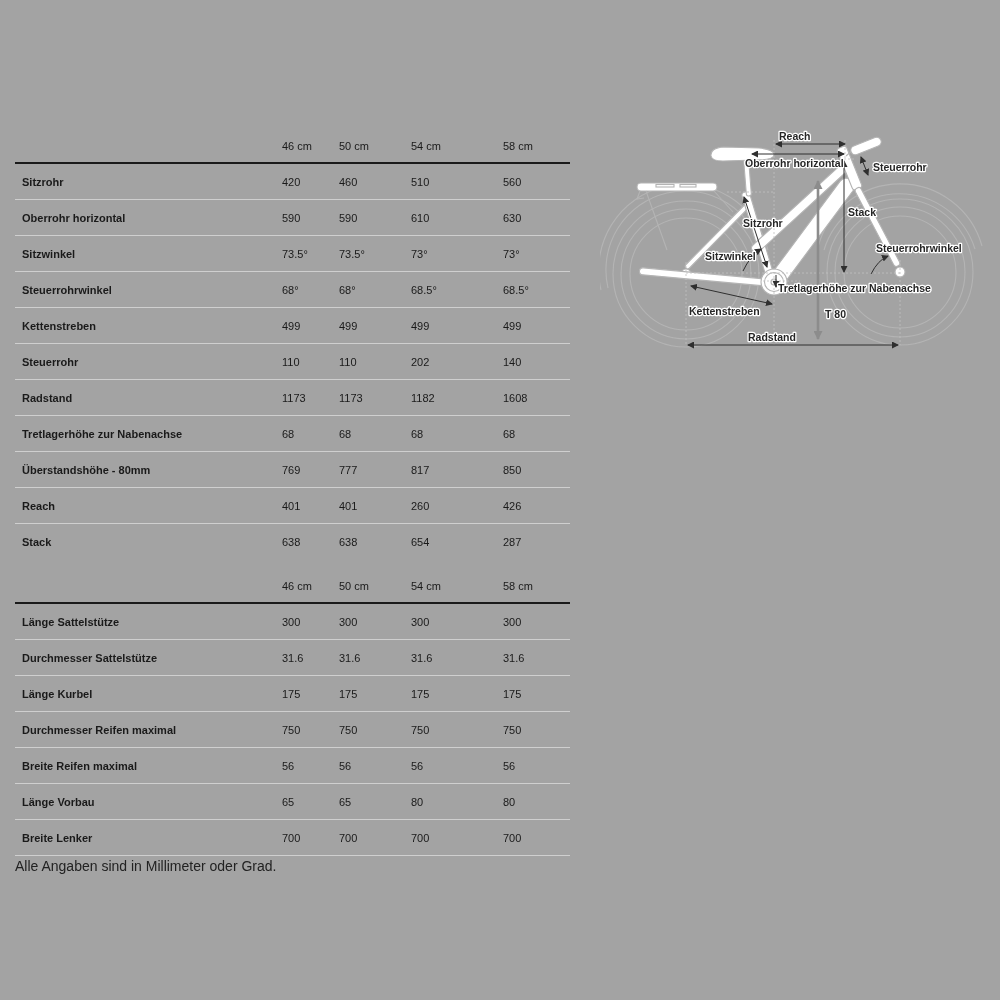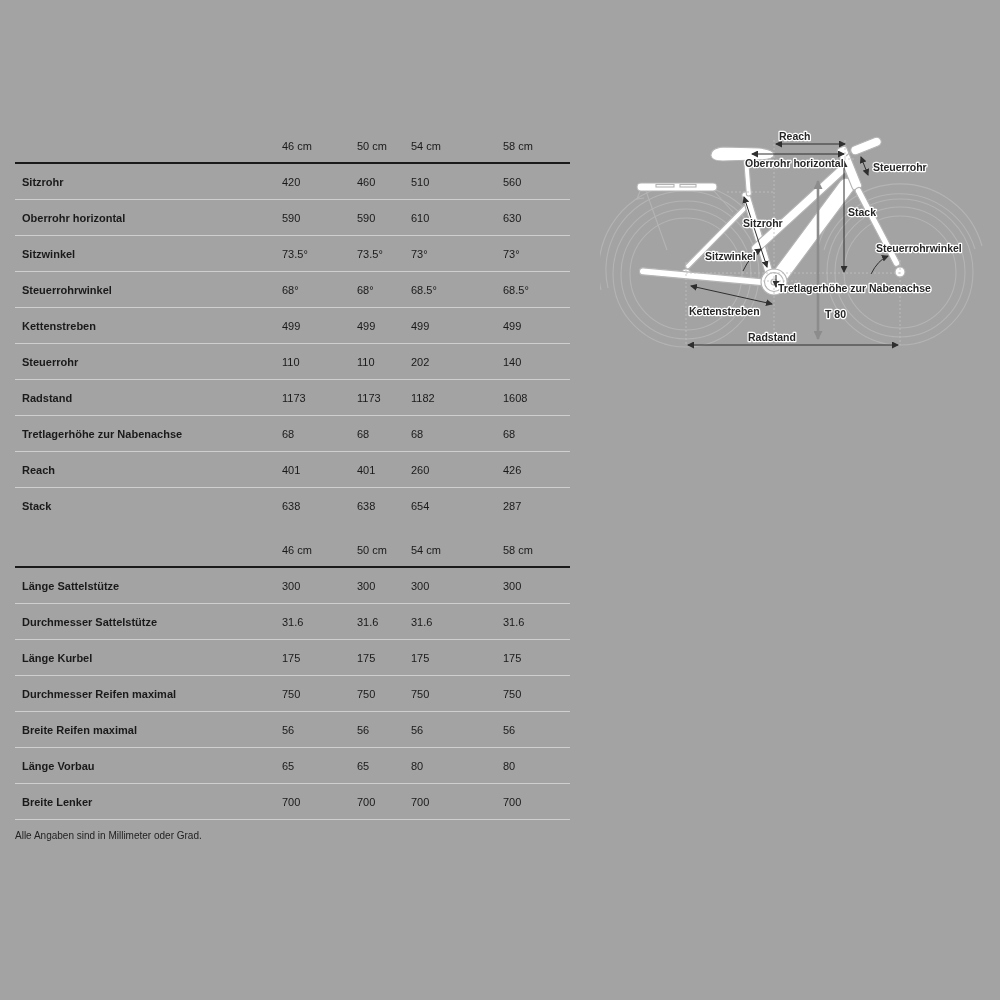--- a/index.html
+++ b/index.html
@@ -5,22 +5,22 @@
   html,body{margin:0;padding:0;background:#fff;}
   .page{position:relative;width:1000px;height:1000px;background:#a3a3a3;overflow:hidden;
         font-family:"Liberation Sans",sans-serif;color:#1a1a1a;}
   .tables{position:absolute;left:15px;top:130px;width:555px;}
   .gtable .thead{position:relative;height:32px;border-bottom:2px solid #1a1a1a;font-size:11px;}
   #gtable2 .thead{margin-top:10px;height:33px;}
   .grow{position:relative;height:35px;border-bottom:1px solid #cfcfcf;font-size:11px;}
   #gtable1 .grow:last-child{border-bottom:none;}
   .cell{position:absolute;top:50%;transform:translateY(-50%);white-space:nowrap;line-height:1;}
   .lab{left:7px;font-weight:bold;}
-  .c0{left:267px}.c1{left:342px}.c2{left:396px}.c3{left:488px}
-  .footnote{margin-top:10px;font-size:10px;color:#222;padding-left:0px;}
+  .c0{left:267px}.c1{left:324px}.c2{left:396px}.c3{left:488px}
+  .footnote{margin-top:2px;font-size:14px;color:#222;padding-left:0px;}
   .diagram{position:absolute;left:600px;top:112px;width:405px;height:265px;}
   .bike{stroke:#b4b4b4;fill:none;stroke-width:1.1;}
   .bike .tube{fill:#ffffff;}
   .guides{stroke:#c0c0c0;stroke-width:0.8;stroke-dasharray:2 2;fill:none;}
   .ann{stroke:#2f2f2f;stroke-width:1;fill:none;}
   .t80line{stroke:#8c8c8c;stroke-width:2.6;fill:none;}
   .dlabel{font-family:"Liberation Sans",sans-serif;font-size:10.5px;font-weight:bold;fill:#262626;
           paint-order:stroke;stroke:#ffffff;stroke-width:2.5px;stroke-linejoin:round;}
 </style>
 </head>
@@ -84,20 +84,27 @@
           <span class="cell c1">1173</span>
           <span class="cell c2">1182</span>
           <span class="cell c3">1608</span>
         </div>
         <div class="grow">
           <span class="cell lab">Tretlagerhöhe zur Nabenachse</span>
           <span class="cell c0">68</span>
           <span class="cell c1">68</span>
           <span class="cell c2">68</span>
           <span class="cell c3">68</span>
+        </div>
+        <div class="grow">
+          <span class="cell lab">Überstandshöhe - 80mm</span>
+          <span class="cell c0">769</span>
+          <span class="cell c1">777</span>
+          <span class="cell c2">817</span>
+          <span class="cell c3">850</span>
         </div>
         <div class="grow">
           <span class="cell lab">Reach</span>
           <span class="cell c0">401</span>
           <span class="cell c1">401</span>
           <span class="cell c2">260</span>
           <span class="cell c3">426</span>
         </div>
         <div class="grow">
           <span class="cell lab">Stack</span>

